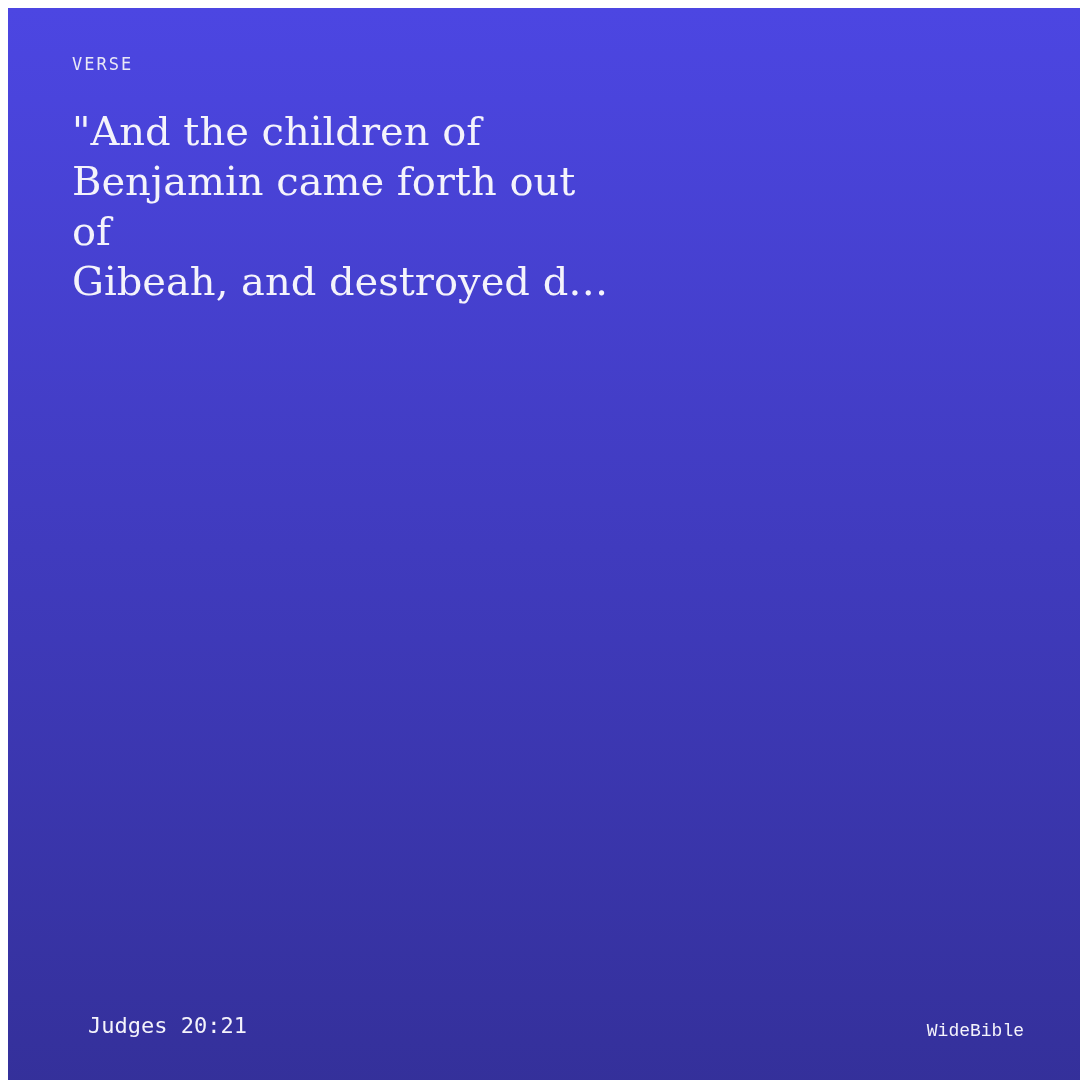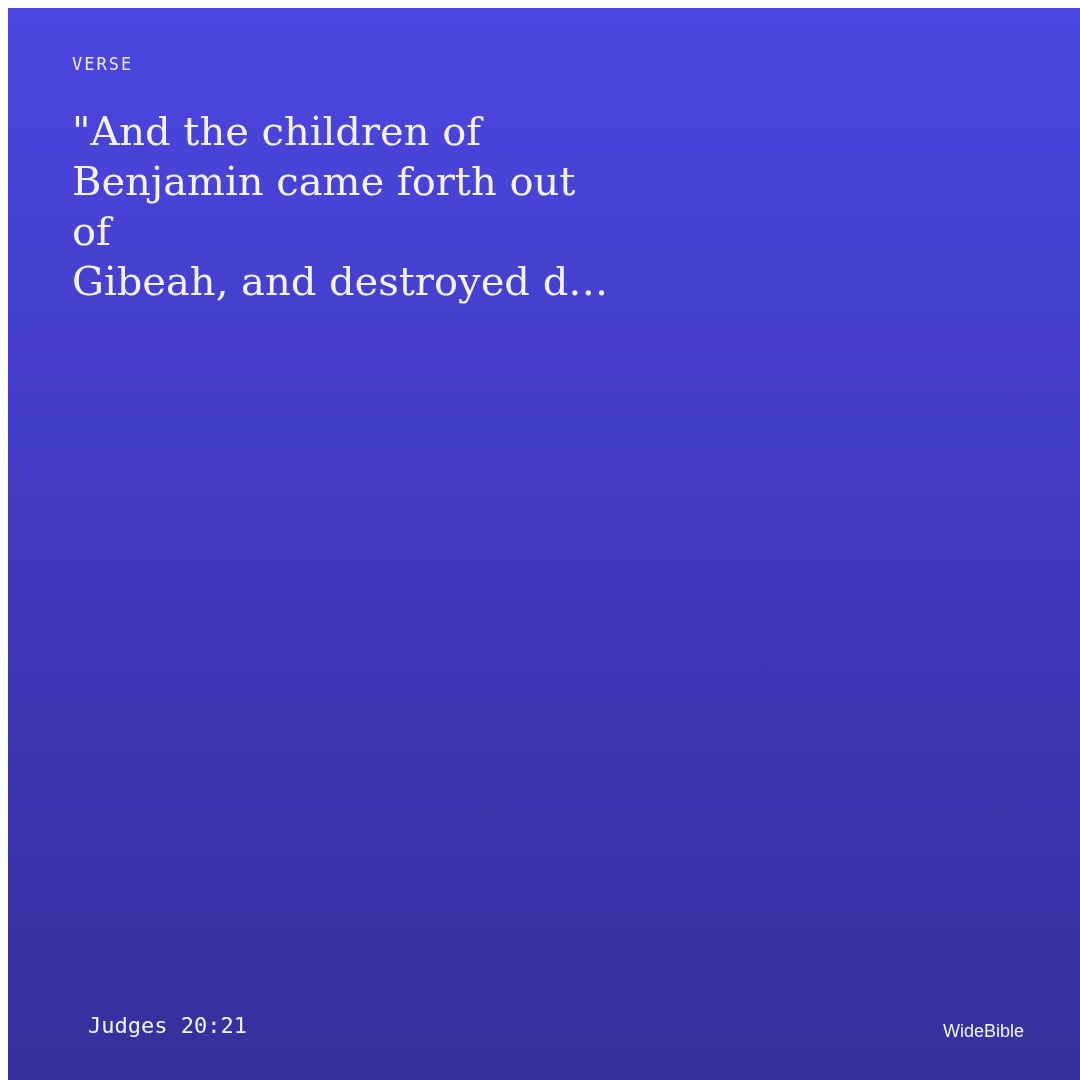--- a/index.html
+++ b/index.html
@@ -48,21 +48,21 @@
     top: 1001px;
     font-family: "DejaVu Sans Mono", "Liberation Mono", monospace;
     font-size: 22px;
     font-weight: 400;
     color: var(--text-color);
   }
   .brand {
     position: absolute;
     right: 60px;
     top: 1009px;
-    font-family: Liberation Sans, sans-serif;
+    font-family: Liberation Mono, monospace;
     font-size: 18px;
     font-weight: 400;
     color: var(--text-color);
   }
 </style>
 </head>
 <body>
 
 <div class="card">
   <div class="eyebrow">VERSE</div>

